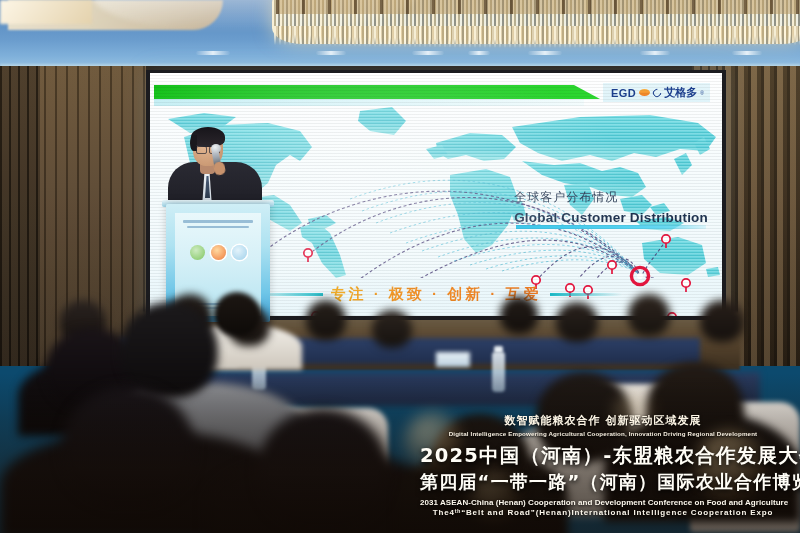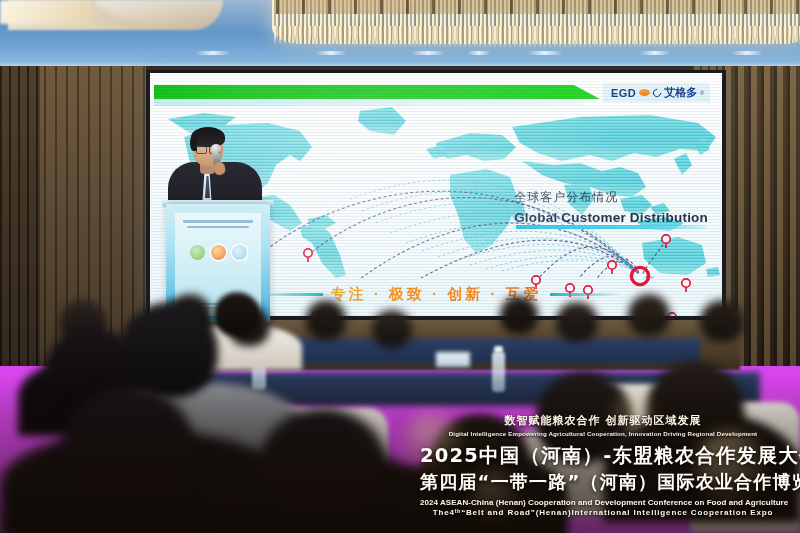--- a/index.html
+++ b/index.html
@@ -6,21 +6,21 @@
   html, body {
     width: 800px; height: 533px;
     overflow: hidden;
     background: #0d0c0a;
     font-family: "Liberation Sans", sans-serif;
   }
   #scene {
     position: relative;
     width: 800px; height: 533px;
     overflow: hidden;
-    background: #d946ef;
+    background: #0c4a6e;
   }
 
   
   .ceiling {
     position: absolute; left: 0; top: 0; width: 800px; height: 72px;
     background: linear-gradient(180deg,#4f7fb5 0%,#5e90c4 28%,#6a9ccd 55%,#7fb0da 78%,#9ec6e4 100%);
   }
   .ceiling-panel-left {
     position: absolute; left: 8px; top: 0px; width: 215px; height: 30px;
     background: linear-gradient(115deg,#f3e7cf 0%,#e8d9bb 40%,#c9b392 100%);
@@ -667,17 +667,17 @@
   <div class="bokeh" style="left:470px;top:470px;width:50px;height:50px;opacity:.65;"></div>
   <div class="bokeh" style="left:612px;top:392px;width:44px;height:44px;opacity:.55;"></div>
 
   <div class="bottom-overlay"></div>
 
   <div class="title-block">
     <div class="tagline-cn">数智赋能粮农合作  创新驱动区域发展</div>
     <div class="tagline-en">Digital Intelligence Empowering Agricultural Cooperation, Innovation Driving Regional Development</div>
     <div class="title-cn1">2025中国（河南）-东盟粮农合作发展大会</div>
     <div class="title-cn2">第四届“一带一路”（河南）国际农业合作博览会</div>
-    <div class="title-en1">2024 ASEAN-China (Henan) Cooperation and Development Conference on Food and Agriculture</div>
+    <div class="title-en1">2031 ASEAN-China (Henan) Cooperation and Development Conference on Food and Agriculture</div>
     <div class="title-en2">The4ᵗʰ“Belt and Road”(Henan)International Intelligence Cooperation Expo</div>
   </div>
 
 </div>
 
 </body></html>

